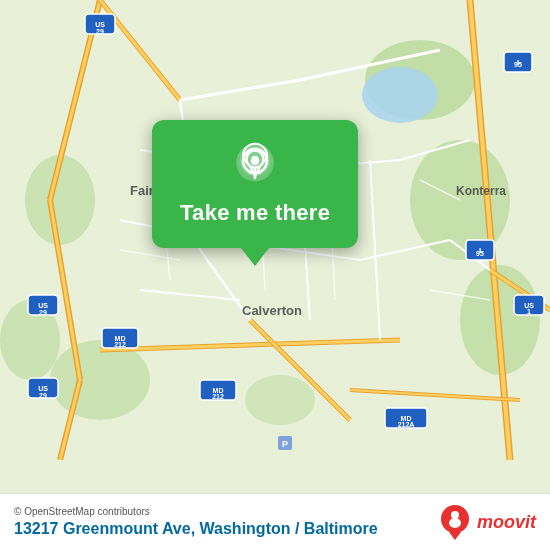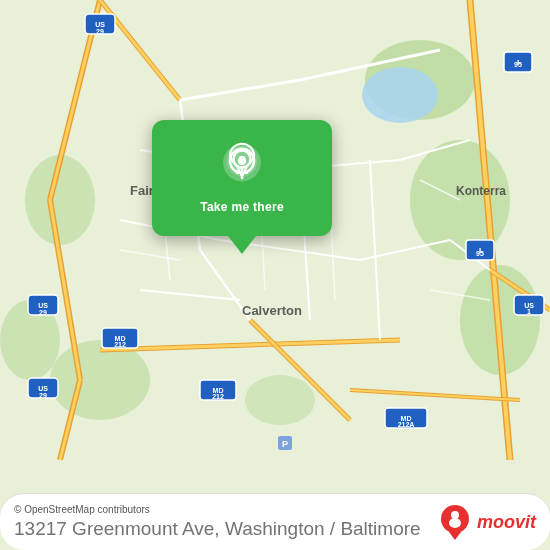--- a/index.html
+++ b/index.html
@@ -45,21 +45,21 @@
     .map-pin-icon {
       width: 48px;
       height: 48px;
       margin-bottom: 10px;
     }
 
     .take-me-there-btn {
       background-color: #3ab54a;
       color: #ffffff;
       border: none;
-      font-size: 12px;
+      font-size: 22px;
       font-weight: bold;
       cursor: pointer;
       letter-spacing: 0.3px;
       padding: 0;
       white-space: nowrap;
     }
 
     .popup-tail {
       width: 0;
       height: 0;
@@ -74,38 +74,37 @@
       bottom: 0;
       left: 0;
       width: 100%;
       background-color: #ffffff;
       padding: 10px 14px 10px 14px;
       display: flex;
       align-items: center;
       justify-content: space-between;
       border-top: 1px solid #ddd;
       z-index: 200;
-      border-radius: 24px;
     }
 
     .bottom-left {
       display: flex;
       flex-direction: column;
     }
 
     .osm-credit {
       font-size: 10px;
       color: #555;
       margin-bottom: 3px;
     }
 
     .address-text {
-      font-size: 19px;
-      font-weight: normal;
-      color: #737373;
+      font-size: 16px;
+      font-weight: bold;
+      color: #0369a1;
     }
 
     .moovit-logo {
       display: flex;
       align-items: center;
       gap: 4px;
     }
 
     
     svg.map-svg {

